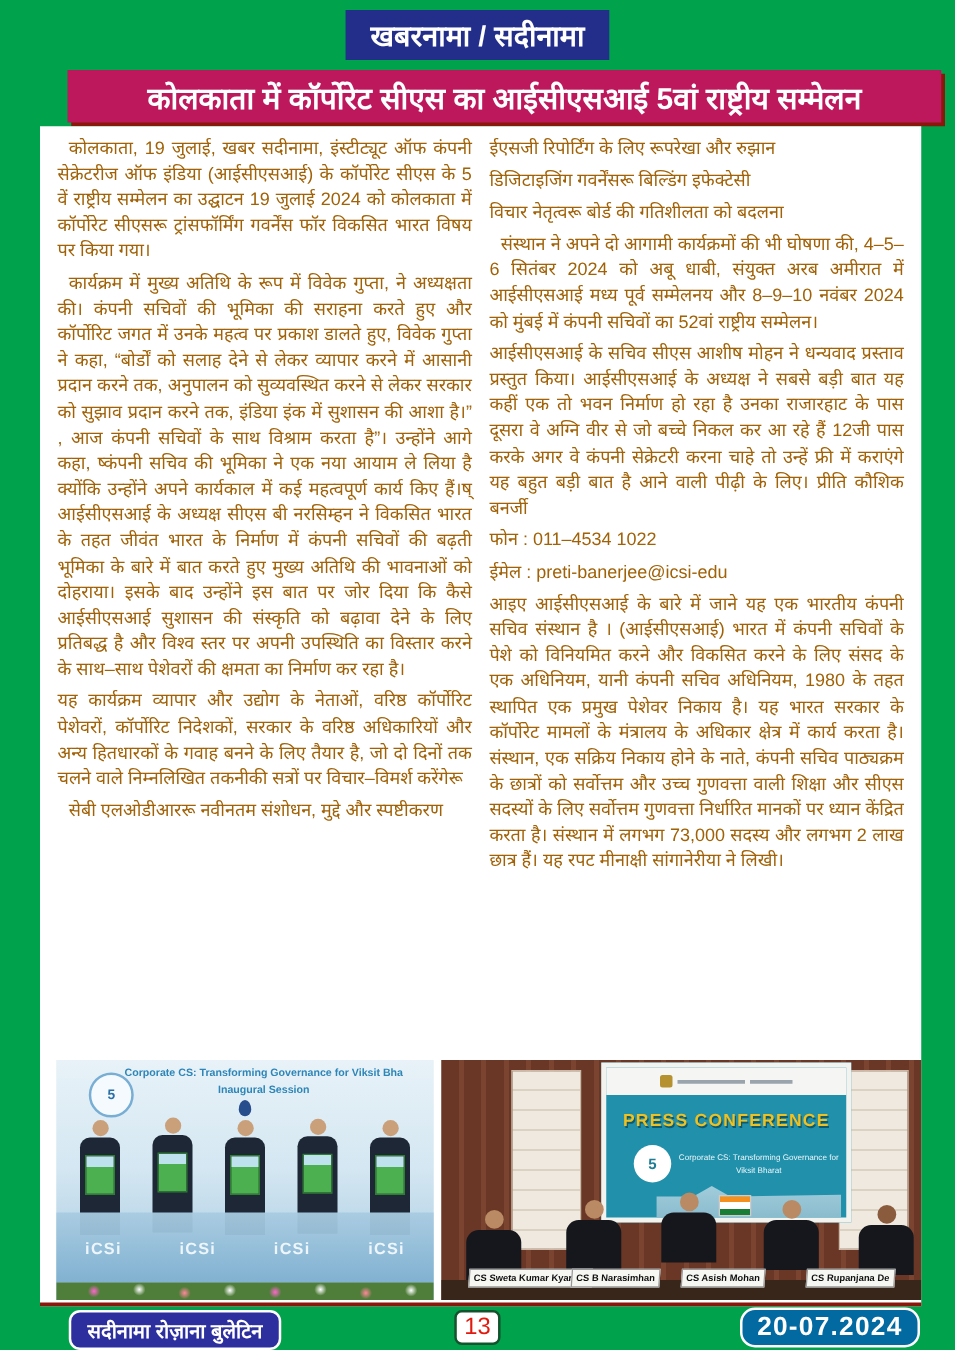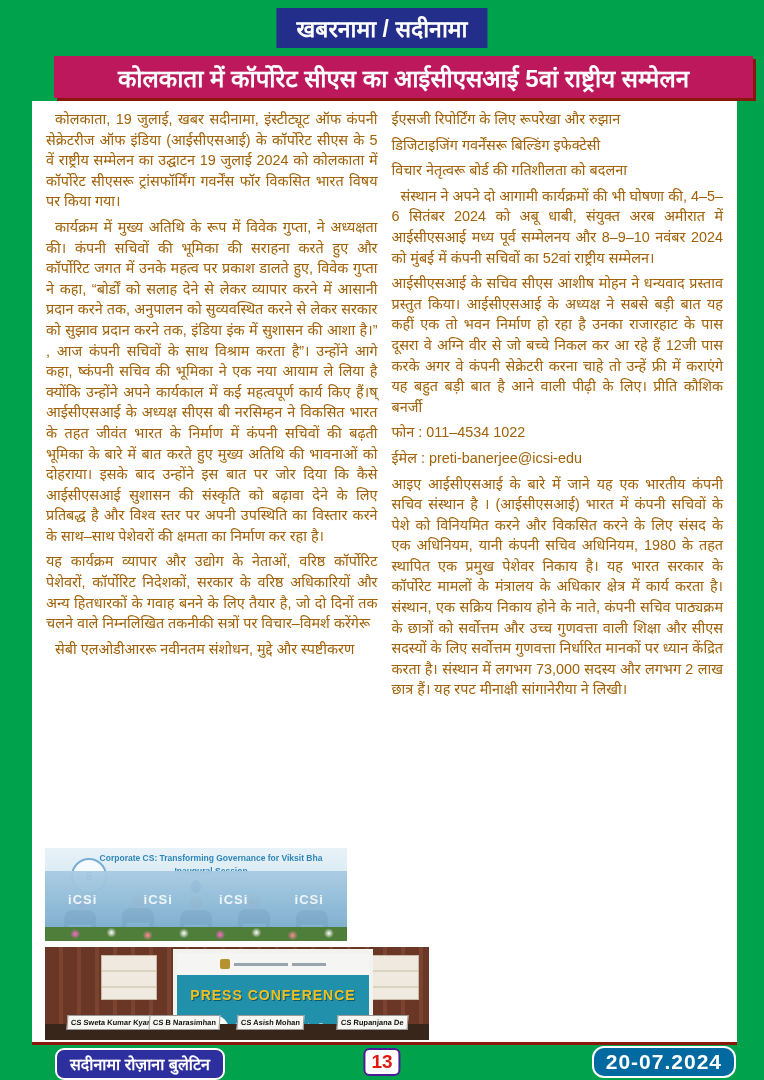--- a/index.html
+++ b/index.html
@@ -34,21 +34,21 @@
   .col {
     flex:1; min-width:0;
     font-size:14.4px; line-height:1.43; color:#a16207;
     text-align:justify; font-weight:500;
   }
   .col p { margin-bottom:5px; }
   .col p.indent { text-indent:9px; }
   
   .photos-row {
     position:absolute; top:848px; left:45px; width:692px; height:192px;
-    display:flex; gap:6px;flex-direction:column;
+    display:flex; gap:6px;
   }
   .photo { position:relative; overflow:hidden; }
   .photo-left {
     width:302px; height:192px;
     background:linear-gradient(#e8f2f8 0%, #d4e7f2 45%, #bcd7e8 70%, #9ec3dc 100%);
   }
   .pl-banner {
     position:absolute; top:4px; left:40px; right:10px; text-align:center;
     color:#2e86b8; font-weight:bold; font-size:8.5px; line-height:1.5;
   }
@@ -161,22 +161,22 @@
   }
   
   .footer-bulletin {
     position:absolute; left:55px; top:1048px;
     background:#2d2f9e; border:2px solid #fff; border-radius:9px;
     color:#fff; font-size:16px; font-weight:bold; padding:3px 13px;
     white-space:nowrap;
   }
   .footer-page {
     position:absolute; left:50%; transform:translateX(-50%); top:1048px;
-    background:#fff; border:2px solid #4c1d95; border-radius:6px;
-    color:#e11a0f; font-size:19px; font-weight:bold; padding:1px 6px;
+    background:#fff; border:2px solid #14532d; border-radius:6px;
+    color:#e11a0f; font-size:19px; font-weight:normal; padding:1px 6px;
   }
   .footer-date {
     position:absolute; right:28px; top:1046px;
     background:#0369a1; border:2px solid #fff; border-radius:12px;
     color:#fff; font-size:21px; font-weight:bold; padding:2px 12px;
     letter-spacing:1px; white-space:nowrap;
   }
 </style>
 </head>
 <body>

